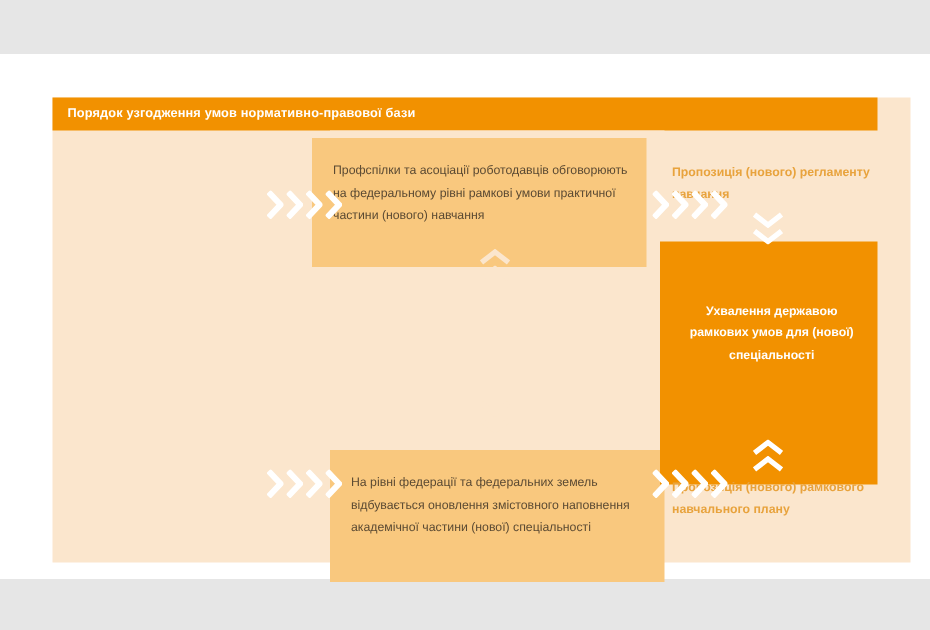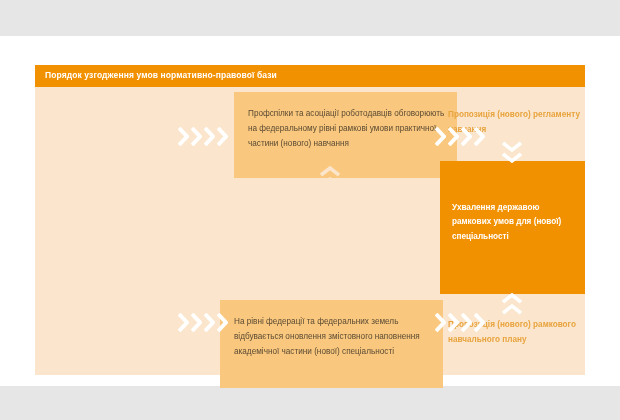--- a/index.html
+++ b/index.html
@@ -13,20 +13,21 @@
   .strip{position:absolute;left:0;width:620px;background:#e6e6e6;}
   .strip-top{top:0;height:36px;}
   .strip-bottom{top:386px;height:34px;}
 
   
   #diagram{
     position:absolute;
     left:35px;top:65px;
     width:550px;height:310px;
     background:#fbe6cd;
+    padding-left:22px;
   }
   #title-bar{
     position:absolute;left:0;top:0;width:550px;height:22px;
     background:#f29100;
   }
   #title-bar .t{
     position:absolute;left:10px;top:5px;
     font-size:8.5px;font-weight:bold;color:#ffffff;
     letter-spacing:.1px;white-space:nowrap;
   }
@@ -38,30 +39,30 @@
   }
 
   
   .box-solid{
     position:absolute;background:#f29100;
     color:#ffffff;font-size:8.2px;font-weight:bold;line-height:1.75;
     box-sizing:border-box;
   }
   #box-left{left:3px;top:58px;width:151px;height:255px;}
   #box-left .txt{position:absolute;left:12px;top:142px;width:130px;}
-  #box-right{left:405px;top:96px;width:145px;height:133px;}
+  #box-right{left:405px;top:96px;width:145px;height:162px;text-align:center;}
   #box-right .txt{position:absolute;left:12px;top:40px;width:125px;}
 
   
   .box-tint{
     position:absolute;background:#f9c87e;
     color:#5b4a33;font-size:8.2px;line-height:1.85;
     box-sizing:border-box;
   }
-  #box-top{left:199px;top:27px;width:223px;height:86px;}
+  #box-top{left:173px;top:27px;width:223px;height:86px;}
   #box-top .txt{position:absolute;left:14px;top:14px;width:198px;}
   #box-bot{left:185px;top:235px;width:223px;height:88px;}
   #box-bot .txt{position:absolute;left:14px;top:14px;width:198px;}
 
   
   .lbl{
     position:absolute;color:#e8a33d;font-size:8.2px;
     font-weight:bold;line-height:1.85;
   }
   #lbl-center{left:240px;top:163px;width:140px;text-align:center;color:#e6b661;}

